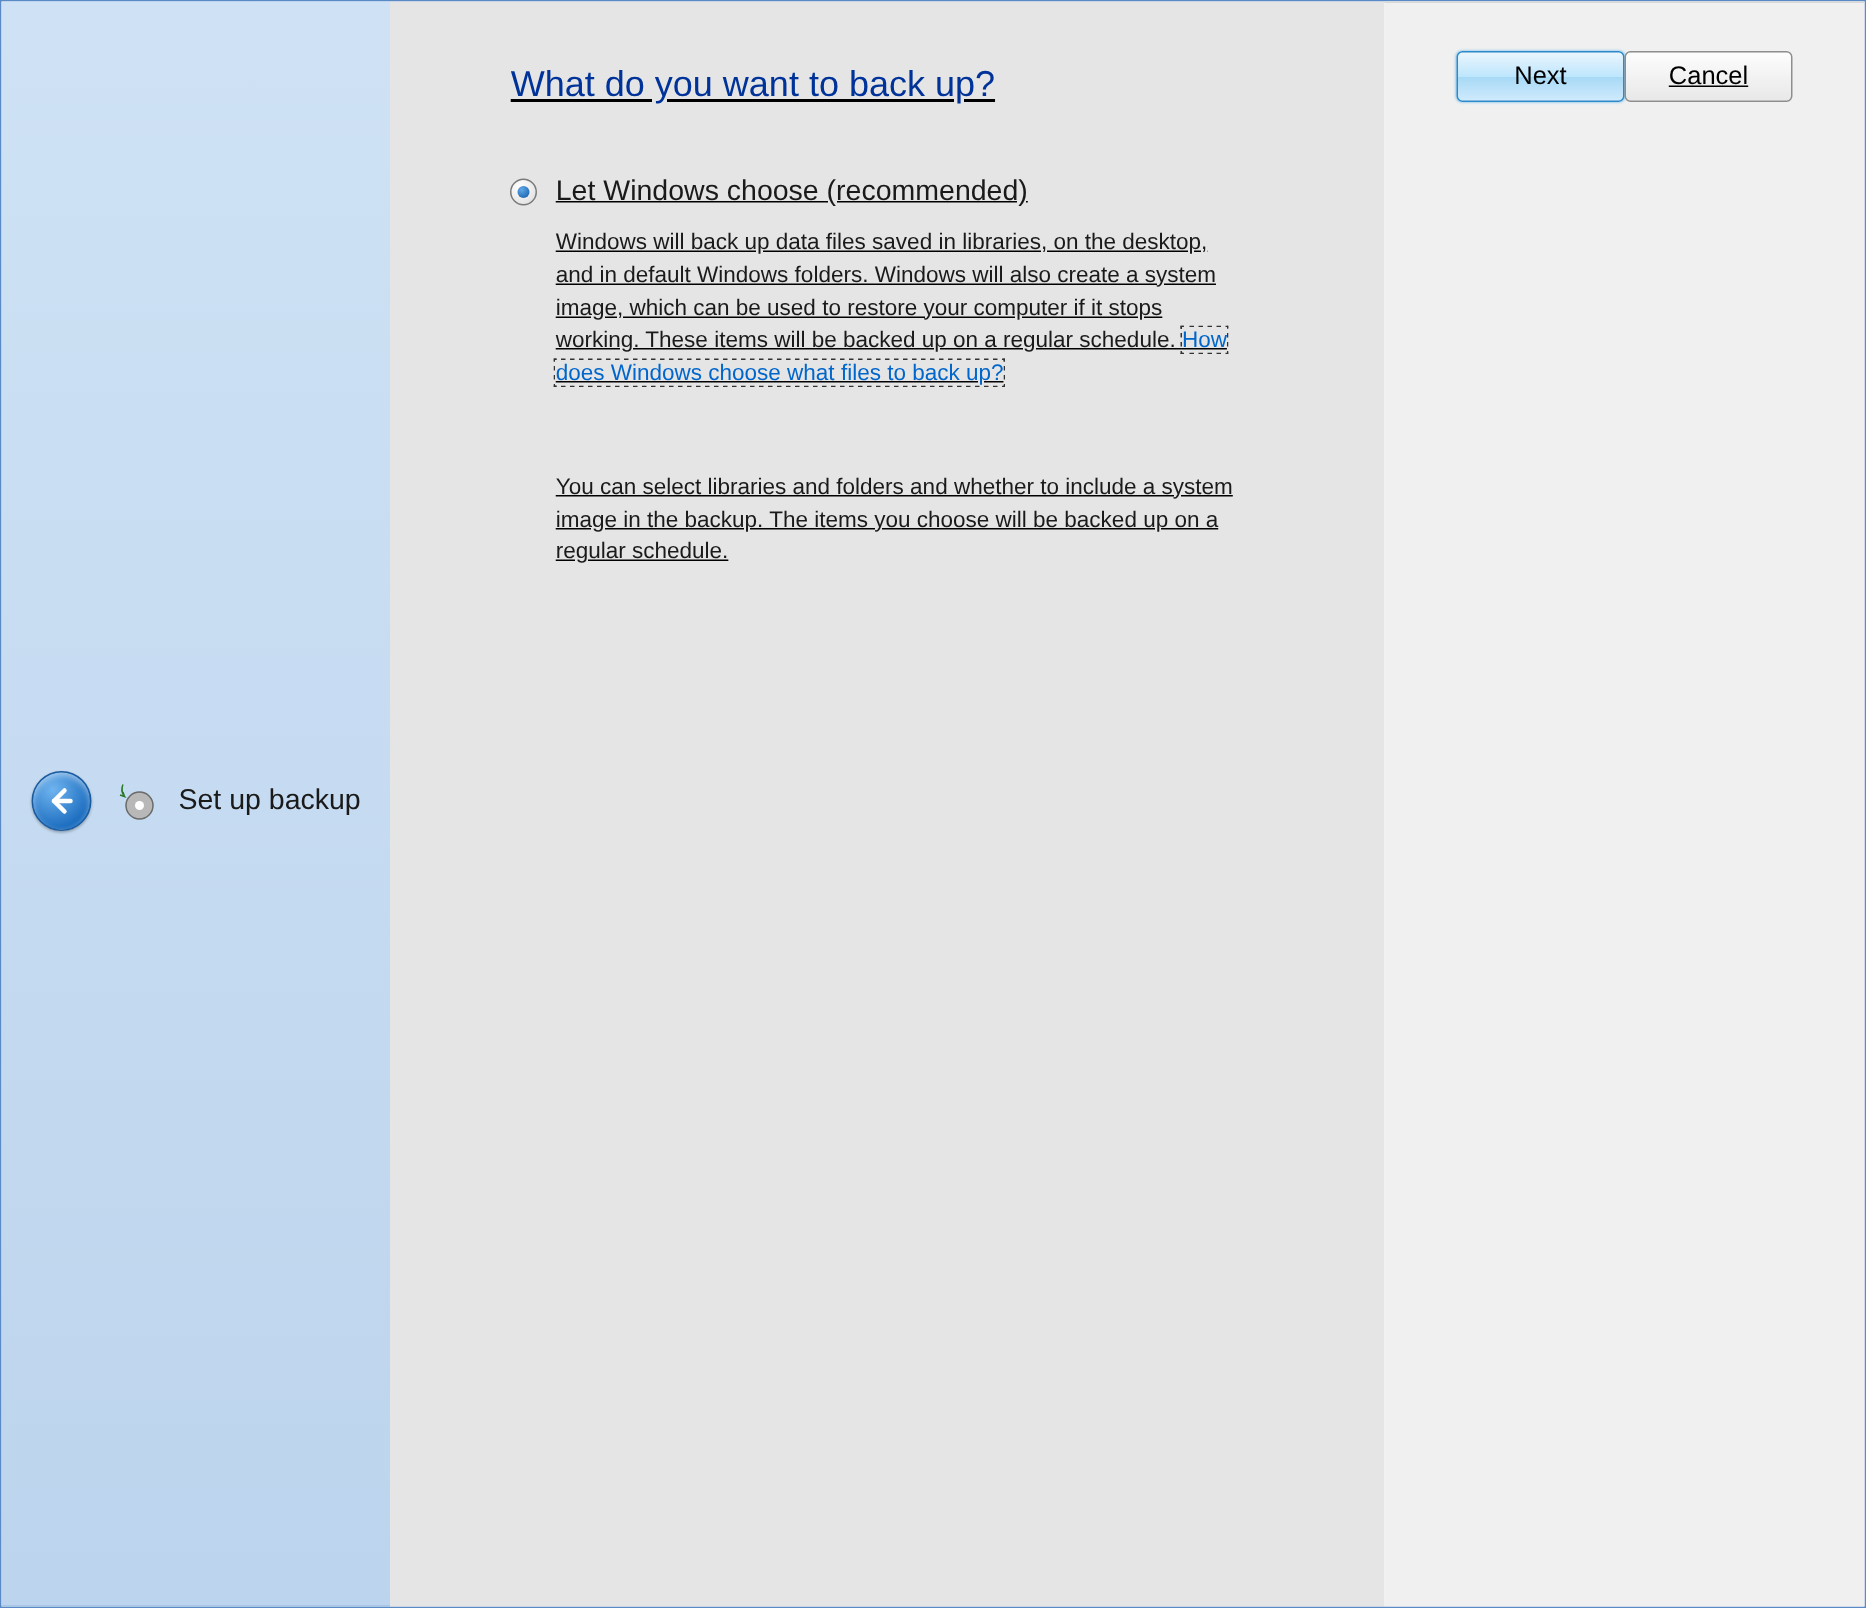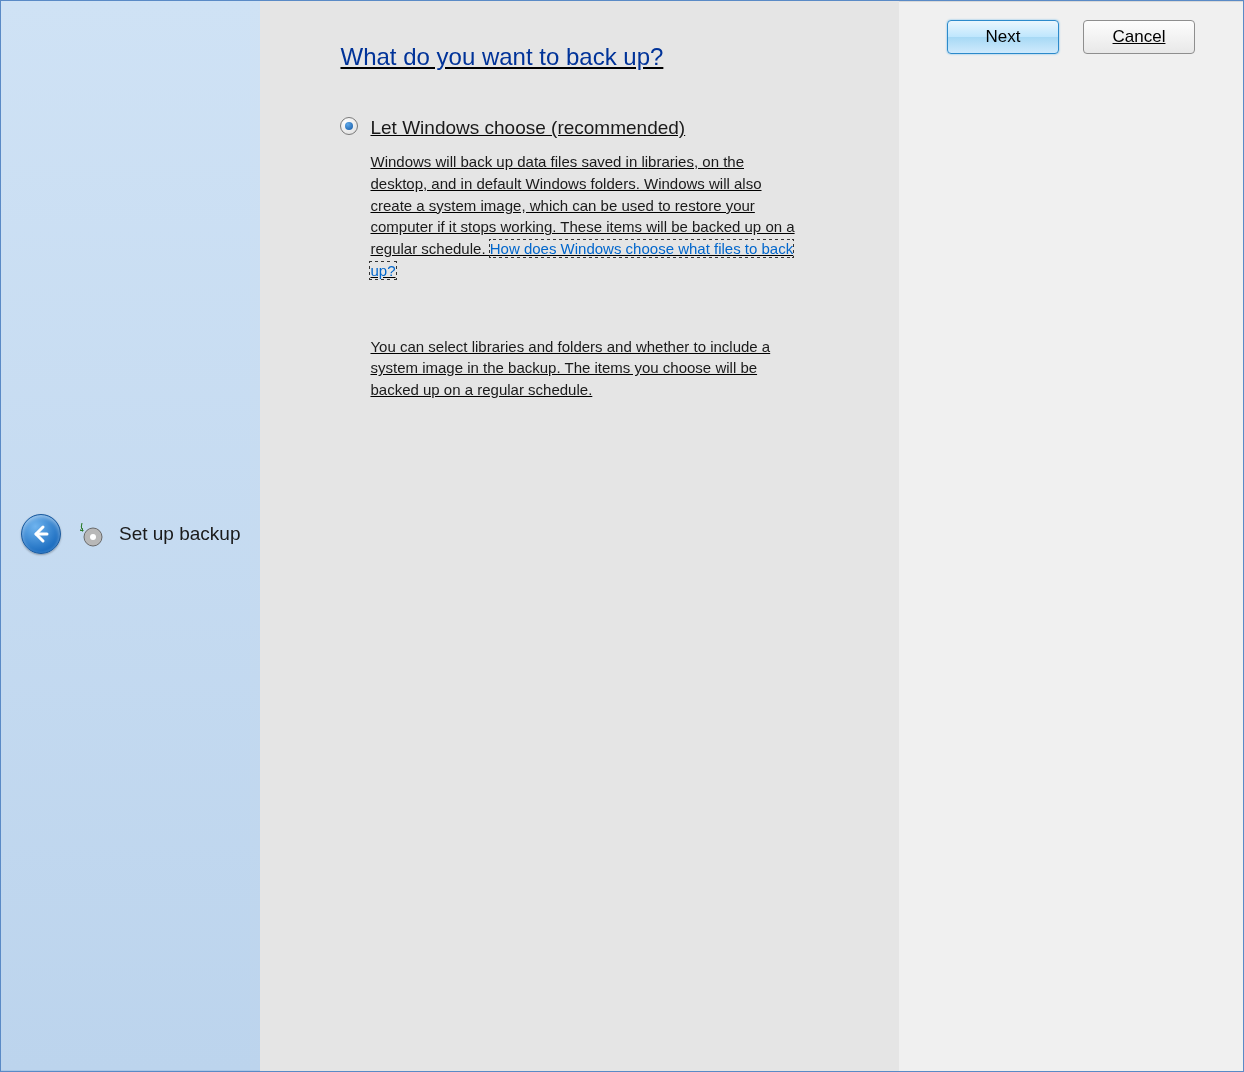--- a/index.html
+++ b/index.html
@@ -80,20 +80,21 @@
       font-size: 24px;
       color: #003399;
       font-weight: 400;
       margin-bottom: 46px;
     }
     .option-block {
       margin-bottom: 54px;
     }
     .option-head {
       display: flex;
+      align-items: center;
       gap: 12px;
       margin-bottom: 12px;
     }
     .radio {
       width: 18px;
       height: 18px;
       border-radius: 50%;
       border: 1px solid #7a7a7a;
       background: radial-gradient(circle at 35% 30%, #fff, #dcdcdc);
       display: flex;
@@ -121,24 +122,24 @@
     }
     .help-link {
       color: #0066cc;
       text-decoration: none;
       outline: 1px dotted #333;
       cursor: pointer;
     }
     .footer {
       background: #f0f0f0;
       border-top: 1px solid #d9d9d9;
-      padding: 18px 48px 28px 48px;
+      padding: 32px 48px 28px 48px;
       display: flex;
       justify-content: flex-end;
-      gap: 24px;
+      gap: 0;
     }
     .btn {
       min-width: 112px;
       height: 34px;
       font-size: 17px;
       font-family: inherit;
       border-radius: 4px;
       cursor: pointer;
       padding: 0 16px;
     }

